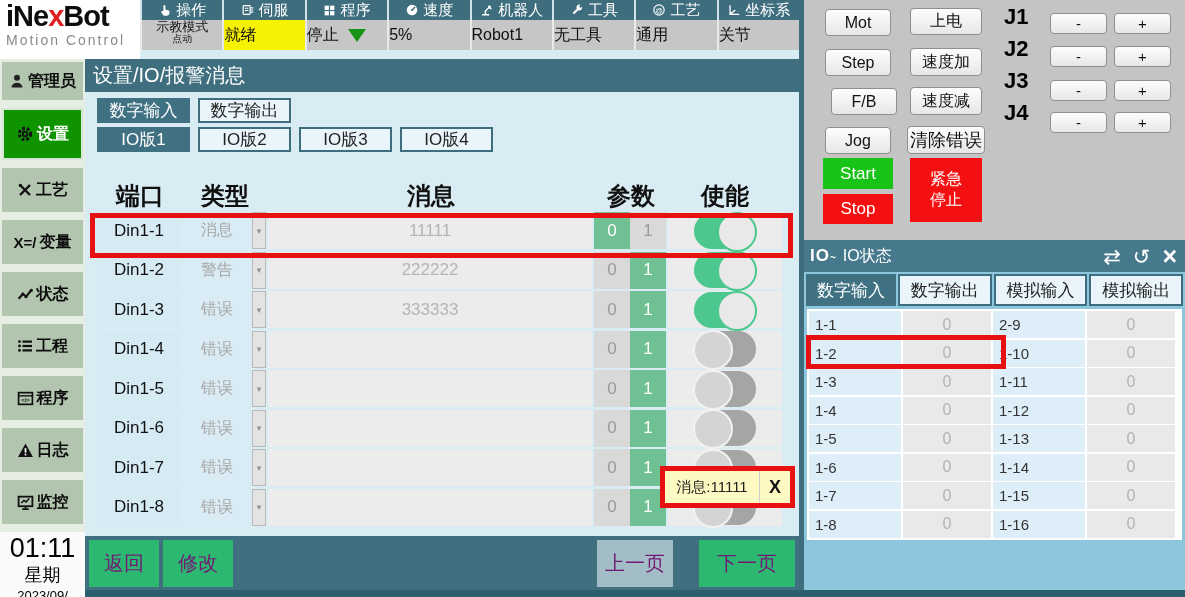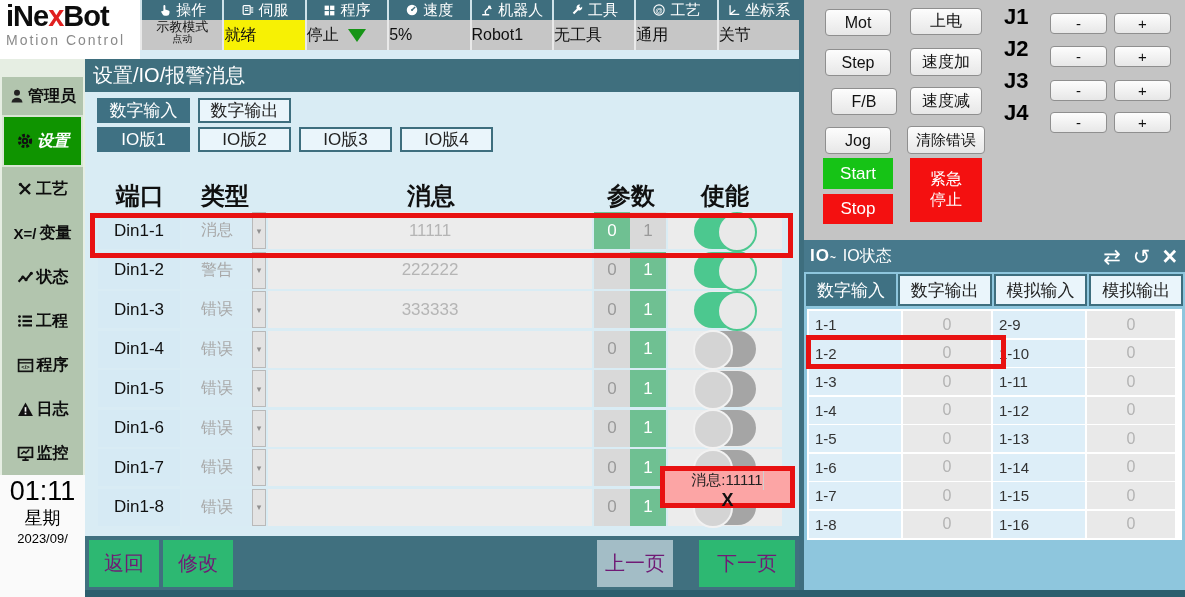--- a/index.html
+++ b/index.html
@@ -17,24 +17,24 @@
   .tb-row1 { display:flex; height:20px; background:#3e6e7e; }
   .tb-tab { flex:1; display:flex; align-items:center; justify-content:center; gap:4px; color:#fff; font-size:15px; border-left:2px solid #cfe3ea; cursor:default; }
   .tb-row2 { display:flex; height:30px; background:#c6c6c6; }
   .tb-cell { flex:1; display:flex; align-items:center; justify-content:flex-start; color:#101010; font-size:16px; border-left:2px solid #e9e9e9; }
   .mode-cell { flex-direction:column; line-height:1.05; }
   .mode-top { font-size:13px; } .mode-bottom { font-size:10px; }
   .ready-cell { background:#f7f104; }
   .tri-down { width:0; height:0; border-left:9px solid transparent; border-right:9px solid transparent; border-top:13px solid #169416; margin-left:9px; }
 
   
-  .sidebar { position:absolute; left:0; top:59px; width:85px; height:538px; background:#e6eee3; display:flex; flex-direction:column; align-items:center; padding-top:18px; gap:0; }
+  .sidebar { position:absolute; left:0; top:59px; width:85px; height:538px; background:#e6eee3; display:flex; flex-direction:column; align-items:center; padding-top:3px; gap:8px; }
   .sb-item { width:81px; height:44px; background:#b2c5ae; display:flex; align-items:center; justify-content:center; gap:3px; font-size:16px; font-weight:bold; color:#0d0d0d; }
   .sb-item.admin { height:38px; }
-  .sb-item.selected { background:#0f9400; color:#fff; height:52px; border:2px solid #d8e5d4;font-style:italic; }
+  .sb-item.selected { background:#0f9400; color:#fff; height:52px; border:2px solid #d8e5d4; }
   .sb-prefix { font-weight:bold; font-size:15px; }
   .sb-clock { width:85px; flex:1; background:#fafafa; text-align:center; padding-top:1px; color:#000; overflow:hidden; }
   .clock-time { font-size:27px; line-height:30px; }
   .clock-week { font-size:18px; line-height:24px; }
   .clock-date { font-size:13px; line-height:18px; }
 
   
   .main { position:absolute; left:85px; top:59px; width:714px; height:538px; background:#d9ecf4; }
   .main-title { height:33px; background:#3f6f7e; color:#fff; font-size:20px; line-height:33px; padding-left:8px; }
   .tabs-row { position:absolute; left:12px; display:flex; gap:8px; }
@@ -77,21 +77,21 @@
   
   .right-panel { position:absolute; left:804px; top:0; width:381px; height:240px; background:#c4c4c4; }
   .rp-btn { position:absolute; background:linear-gradient(#fdfdfd,#e7e7e7); border:1px solid #8f8f8f; border-radius:4px; font-size:16px; color:#111; display:flex; align-items:center; justify-content:center; cursor:default; }
   .b-mot { left:21px; top:9px; width:66px; height:27px; }
   .b-step { left:21px; top:49px; width:66px; height:27px; }
   .b-fb { left:27px; top:88px; width:66px; height:27px; }
   .b-jog { left:21px; top:127px; width:66px; height:27px; }
   .b-power { left:106px; top:8px; width:72px; height:27px; }
   .b-spdup { left:106px; top:48px; width:72px; height:28px; }
   .b-spddn { left:106px; top:87px; width:72px; height:28px; }
-  .b-clear { left:103px; top:126px; width:78px; height:28px; font-size:15px; }
+  .b-clear { left:103px; top:126px; width:78px; height:28px; font-size:18px; }
   .b-start { left:19px; top:158px; width:70px; height:31px; background:#16c316; color:#fff; font-size:17px; border:none; border-radius:0; }
   .b-stop { left:19px; top:194px; width:70px; height:30px; background:#f41010; color:#fff; font-size:17px; border:none; border-radius:0; }
   .b-estop { left:106px; top:158px; width:72px; height:64px; background:#f41010; color:#fff; font-size:16px; border:none; border-radius:0; flex-direction:column; line-height:1.3; }
   .j-label { position:absolute; left:200px; width:40px; font-size:22px; font-weight:bold; color:#000; }
   .j-minus { left:246px; width:57px; height:21px; font-size:15px; }
   .j-plus { left:310px; width:57px; height:21px; font-size:15px; }
 
   
   .io-panel { position:absolute; left:804px; top:240px; width:381px; height:350px; background:#8ec6dd; }
   .io-header { height:32px; background:#47798c; color:#fff; display:flex; align-items:center; padding:0 8px 0 6px; }
@@ -109,21 +109,21 @@
   .io-row { display:flex; gap:2px; height:27px; margin-bottom:1.5px; font-size:15px; }
   .io-row:last-child { margin-bottom:0; }
   .io-l { width:92px; background:#ddeef8; color:#333; display:flex; align-items:center; padding-left:6px; }
   .io-v { width:88px; background:#e9e9e9; color:#b3b3b3; display:flex; align-items:center; justify-content:center; font-size:16px; }
   .io-l.two { width:92px; }
 
   
   .ann { position:absolute; border:5px solid #e81111; pointer-events:none; }
   .ann1 { left:90px; top:213px; width:703px; height:45px; }
   .ann2 { left:806px; top:335px; width:200px; height:34px; }
-  .tooltip { position:absolute; left:660px; top:466px; width:135px; height:42px; background:#fca5a5; border:5px solid #e81111; display:flex; align-items:center;flex-direction:column; }
+  .tooltip { position:absolute; left:660px; top:466px; width:135px; height:42px; background:#fef9c3; border:5px solid #e81111; display:flex; align-items:center; }
   .tt-text { flex:1; font-size:15px; color:#222; text-align:center; border-right:1px solid #cfcfcf; height:100%; display:flex; align-items:center; justify-content:center; }
   .tt-x { width:30px; text-align:center; font-size:18px; font-weight:bold; color:#111; }
 
   svg { display:block; }
 </style>
 </head>
 <body>
 
 <div class="app">
 

